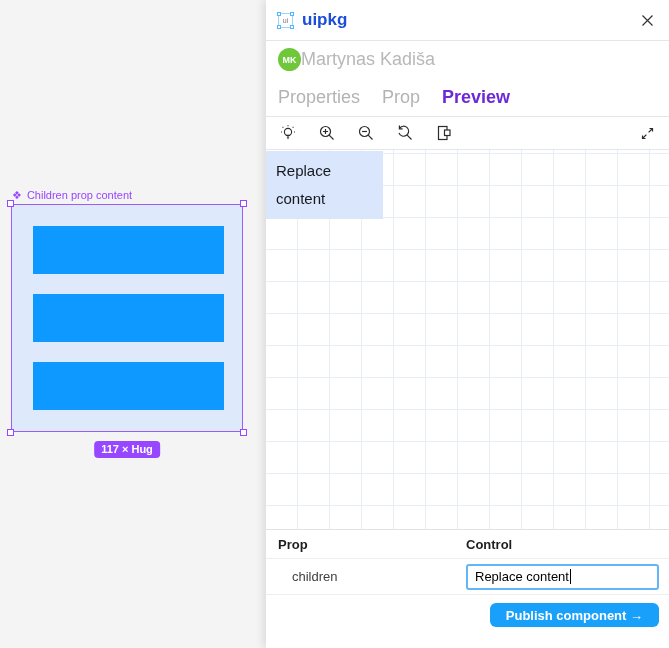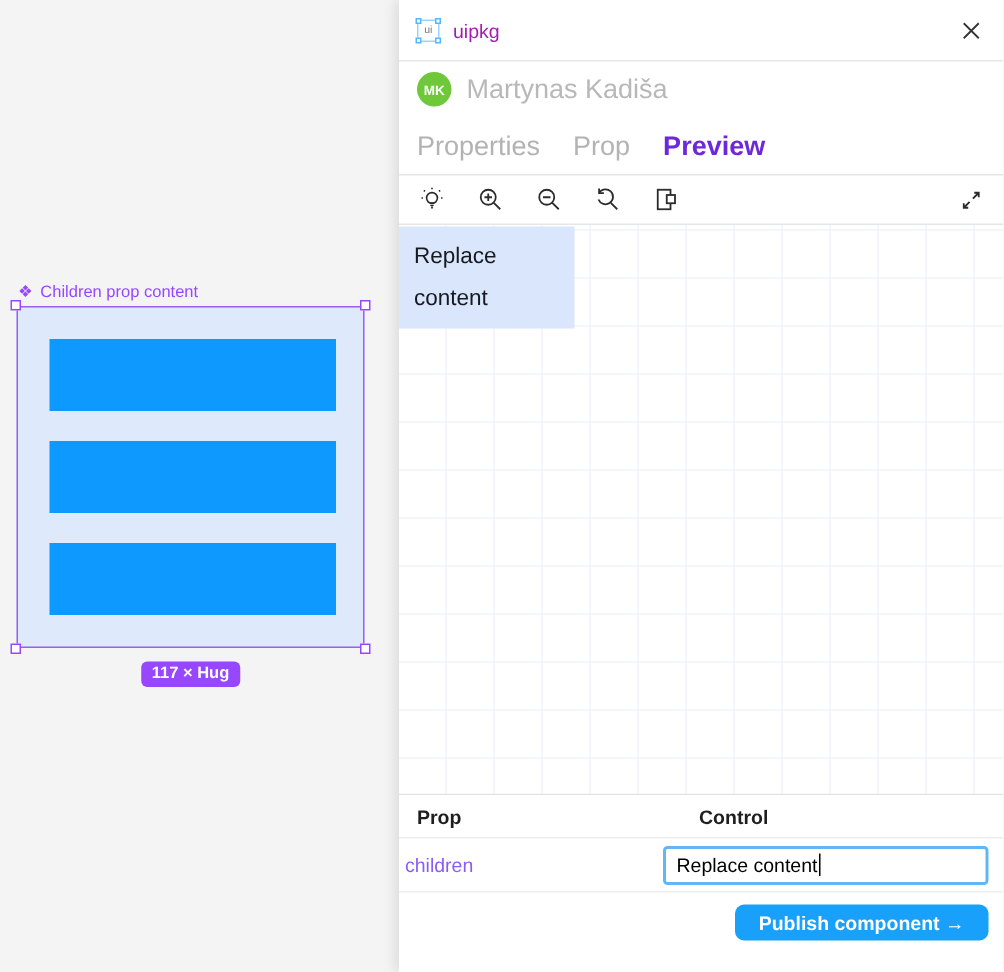--- a/index.html
+++ b/index.html
@@ -64,29 +64,29 @@
     width:15px; height:15px; border:1px solid #9AD4FF; position:relative;
     display:flex; align-items:center; justify-content:center;
     font-size:7px; color:#777; letter-spacing:0;
   }
   .plugin-icon i {
     position:absolute; width:4px; height:4px; background:#fff;
     border:1px solid #53B7FF; font-style:normal;
   }
   .plugin-icon i.a{left:-2px;top:-2px} .plugin-icon i.b{right:-2px;top:-2px}
   .plugin-icon i.c{left:-2px;bottom:-2px} .plugin-icon i.d{right:-2px;bottom:-2px}
-  .panel-title { font-size:13px; font-weight:normal; color:#a21caf; }
+  .panel-title { font-size:17px; font-weight:bold; color:#1d4ed8; }
   .close-btn {
     margin-left:auto; width:20px; height:20px; cursor:pointer;
     display:flex; align-items:center; justify-content:center;
   }
 
   .author-row {
     height:37px; flex:0 0 auto;
-    display:flex; align-items:center; padding:0 12px; gap:10px;
+    display:flex; align-items:center; padding:0 12px; 
   }
   .avatar {
     width:23px; height:23px; border-radius:50%; background:#6FC73A;
     color:#fff; font-size:9px; font-weight:bold;
     display:flex; align-items:center; justify-content:center;
   }
   .author-name { font-size:18px; color:#B8B8B8; }
 
   .tabs-row {
     height:39px; flex:0 0 auto; border-bottom:1px solid #E6E6E6;
@@ -122,21 +122,21 @@
     height:30px; flex:0 0 auto; border-top:1px solid #E2E2E2; border-bottom:1px solid #EEEEEE;
     display:flex; align-items:center; font-size:13px; font-weight:bold; color:#1e1e1e;
   }
   .col-prop { padding-left:12px; width:200px; flex:0 0 auto; }
   .col-control { flex:1; }
 
   .props-row {
     height:36px; flex:0 0 auto; border-bottom:1px solid #EEEEEE;
     display:flex; align-items:center; font-size:13px;
   }
-  .prop-name { padding-left:4px; width:176px; flex:0 0 auto; color:#8b5cf6; }
+  .prop-name { padding-left:26px; width:200px; flex:0 0 auto; color:#404040; }
   .control-input {
     flex:1; margin-right:10px; height:26px;
     border:2px solid #62B6F7; border-radius:3px; background:#fff;
     display:flex; align-items:center; padding:0 7px;
     font-size:13px; color:#000; cursor:text;
   }
   .caret { display:inline-block; width:1.5px; height:15px; background:#000; margin-left:1px; }
 
   .panel-footer {
     height:53px; flex:0 0 auto; position:relative;

